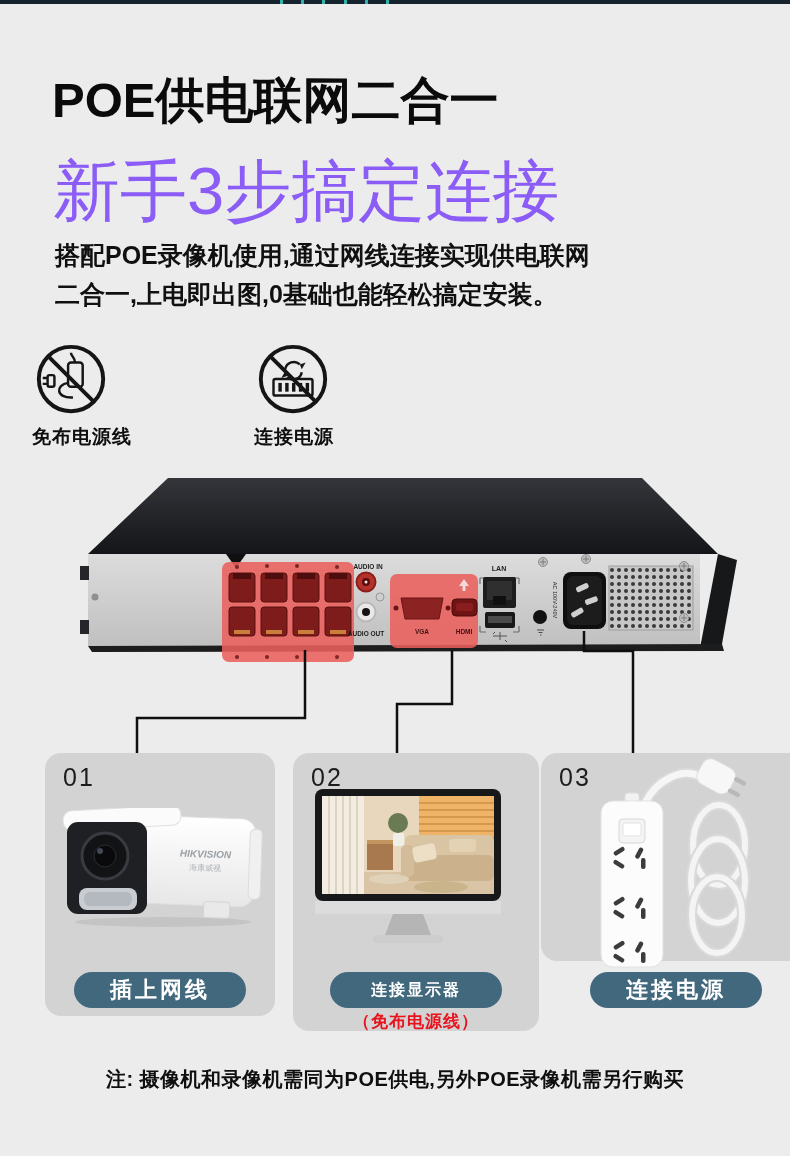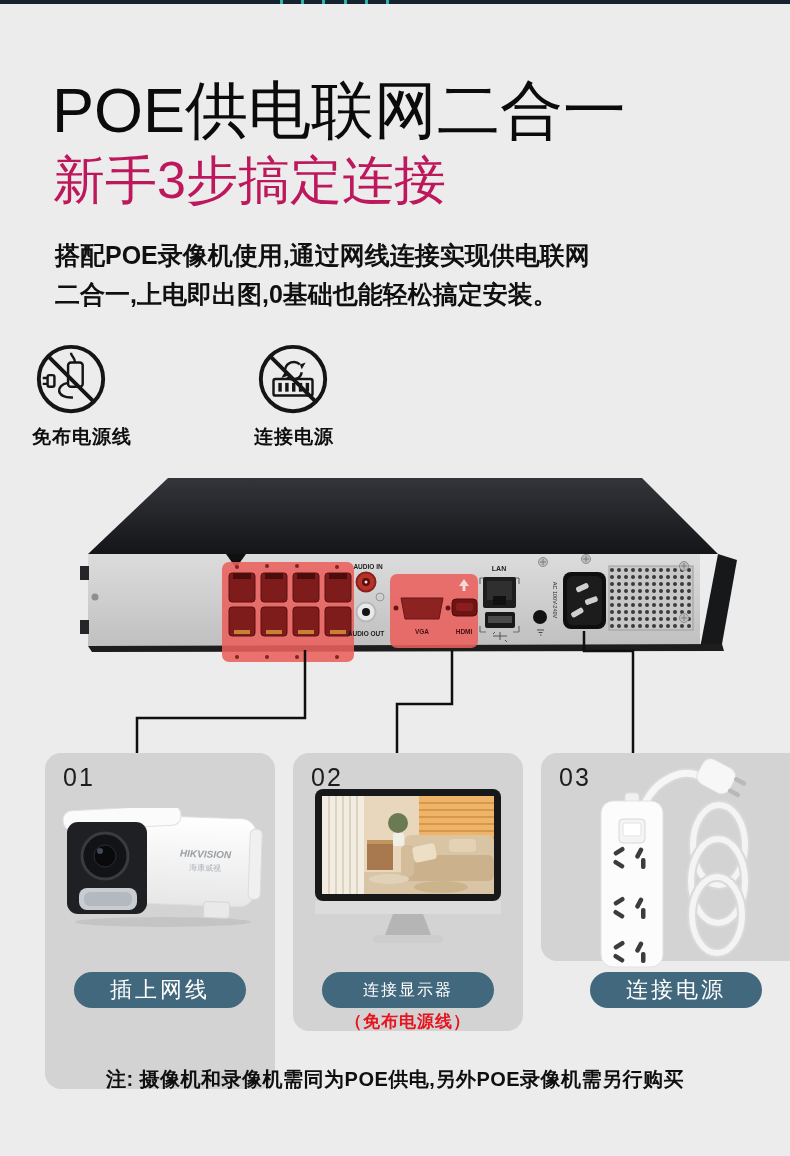--- a/index.html
+++ b/index.html
@@ -4,33 +4,33 @@
 <style>
   html,body{margin:0;padding:0;}
   body{background:#ececec;font-family:"Liberation Sans","DejaVu Sans",sans-serif;}
   #page{position:relative;width:790px;height:1156px;background:#ececec;overflow:hidden;}
 
   
   .topbar{position:absolute;left:0;top:0;width:790px;height:4px;background:#16222d;}
   .tick{position:absolute;top:0;width:3px;height:4px;background:#2fb3ab;}
 
   
-  .title{position:absolute;left:52px;top:68px;font-size:63px;font-weight:400;color:#0b0b0b;letter-spacing:0px;white-space:nowrap;}
-  .subtitle{position:absolute;left:53px;top:146px;font-size:52px;font-weight:400;color:#be185d;white-space:nowrap;}
+  .title{position:absolute;left:52px;top:68px;font-size:49px;font-weight:700;color:#0b0b0b;letter-spacing:0px;white-space:nowrap;}
+  .subtitle{position:absolute;left:53px;top:146px;font-size:67px;font-weight:400;color:#8b5cf6;white-space:nowrap;}
   .desc{position:absolute;left:55px;top:236px;font-size:25px;line-height:39px;font-weight:600;color:#101010;}
 
   
   .feature{position:absolute;top:340px;width:130px;}
   .feature .lbl{display:block;margin-top:2px;font-size:19px;font-weight:700;color:#0e0e0e;letter-spacing:1px;}
 
   
   .card{position:absolute;background:#d3d3d3;border-radius:16px;}
   .card .num{position:absolute;left:18px;top:10px;font-size:25px;font-weight:400;letter-spacing:2px;color:#1c1c1c;}
   .pill{position:absolute;left:50%;transform:translateX(-50%);top:219px;width:172px;height:36px;border-radius:19px;
-        background:#41687c;color:#ffffff;font-size:22px;font-weight:400;letter-spacing:3px;
+        background:#41687c;color:#ffffff;font-size:22px;font-weight:700;letter-spacing:3px;
         display:flex;align-items:center;justify-content:center;white-space:nowrap;}
   .buy-note{position:absolute;left:0;top:257px;width:100%;text-align:center;font-size:17px;font-weight:700;color:#e8131d;letter-spacing:1px;}
   .art{position:absolute;}
 
   .footnote{position:absolute;left:0;top:1066px;width:790px;text-align:center;font-size:20px;font-weight:700;color:#0f0f0f;letter-spacing:0.5px;}
 
   svg text{font-family:"Liberation Sans","DejaVu Sans",sans-serif;}
 </style>
 </head>
 <body>
@@ -209,21 +209,21 @@
       <path d="M540,562 h6 M543,559 v6 M583,559 h6 M586,556 v6 M681,566 h6 M684,563 v6 M681,618 h6 M684,615 v6" stroke="#7c7c7c" stroke-width="1"></path>
     </g>
 
     <g fill="none" stroke="#0f0f0f" stroke-width="2.5">
       <path d="M305,650 V718 H137 V760"></path>
       <path d="M452,650 V704 H397 V760"></path>
       <path d="M584,631 V651 H633 V760"></path>
     </g>
   </svg>
 
-  <div class="card" style="left:45px;top:753px;width:230px;height:336px;">
+  <div class="card" style="left:45px;top:753px;width:230px;height:263px;">
     <div class="num">01</div>
     <svg class="art" style="left:8px;top:55px;" width="214" height="120" viewBox="0 0 214 120">
       <ellipse cx="110" cy="114" rx="88" ry="5" fill="rgba(0,0,0,0.07)"></ellipse>
       <g transform="rotate(2 110 60)">
         <rect x="84" y="8" width="118" height="88" rx="15" fill="url(#gBody)" stroke="#dedede"></rect>
         <rect x="196" y="18" width="12" height="70" rx="5" fill="#f0f0f0" stroke="#dcdcdc"></rect>
         <rect x="152" y="92" width="26" height="16" rx="3" fill="#e9e9e9" stroke="#d5d5d5"></rect>
         <text x="152" y="48" font-size="10" font-weight="bold" font-style="italic" fill="#9aa0a6" text-anchor="middle">HIKVISION</text>
         <text x="152" y="61" font-size="8" fill="#b0b5ba" text-anchor="middle">海康威视</text>
       </g>
@@ -231,21 +231,21 @@
       <rect x="14" y="14" width="80" height="92" rx="11" fill="#1f2023"></rect>
       <circle cx="52" cy="48" r="23" fill="#121315" stroke="#3a3b40" stroke-width="3"></circle>
       <circle cx="52" cy="48" r="11" fill="#0a0a0c" stroke="#2c2d33"></circle>
       <circle cx="47" cy="43" r="3" fill="#434856"></circle>
       <rect x="26" y="80" width="58" height="22" rx="8" fill="#c9cdd2"></rect>
       <rect x="31" y="84" width="48" height="14" rx="6" fill="#b4b9bf"></rect>
     </svg>
     <div class="pill">插上网线</div>
   </div>
 
-  <div class="card" style="left:293px;top:753px;width:230px;height:278px;">
+  <div class="card" style="left:293px;top:753px;width:230px;height:278px;padding-left:16px;">
     <div class="num">02</div>
     <svg class="art" style="left:8px;top:34px;" width="214" height="160" viewBox="0 0 214 160">
       <rect x="14" y="2" width="186" height="112" rx="8" fill="#17181a"></rect>
       <g>
         <rect x="21" y="9" width="172" height="98" fill="#e8d7bd"></rect>
         <rect x="21" y="85" width="172" height="22" fill="#d9c5a5"></rect>
         <rect x="21" y="9" width="42" height="98" fill="#f3ede1"></rect>
         <path d="M28,9 V107 M35,9 V107 M42,9 V107 M49,9 V107 M56,9 V107" stroke="#ddd3c2" stroke-width="2"></path>
         <rect x="118" y="9" width="75" height="48" fill="#efb468"></rect>
         <path d="M118,16 H193 M118,23 H193 M118,30 H193 M118,37 H193 M118,44 H193 M118,51 H193" stroke="#d6984c" stroke-width="2"></path>

